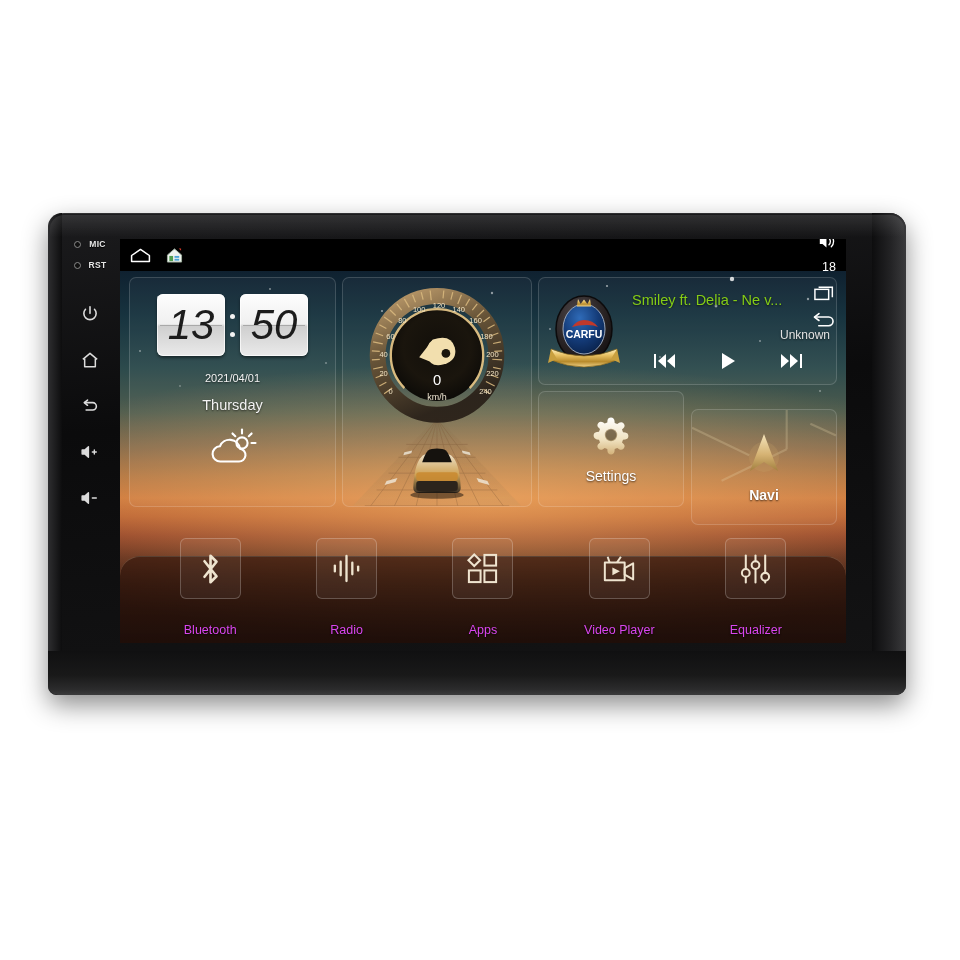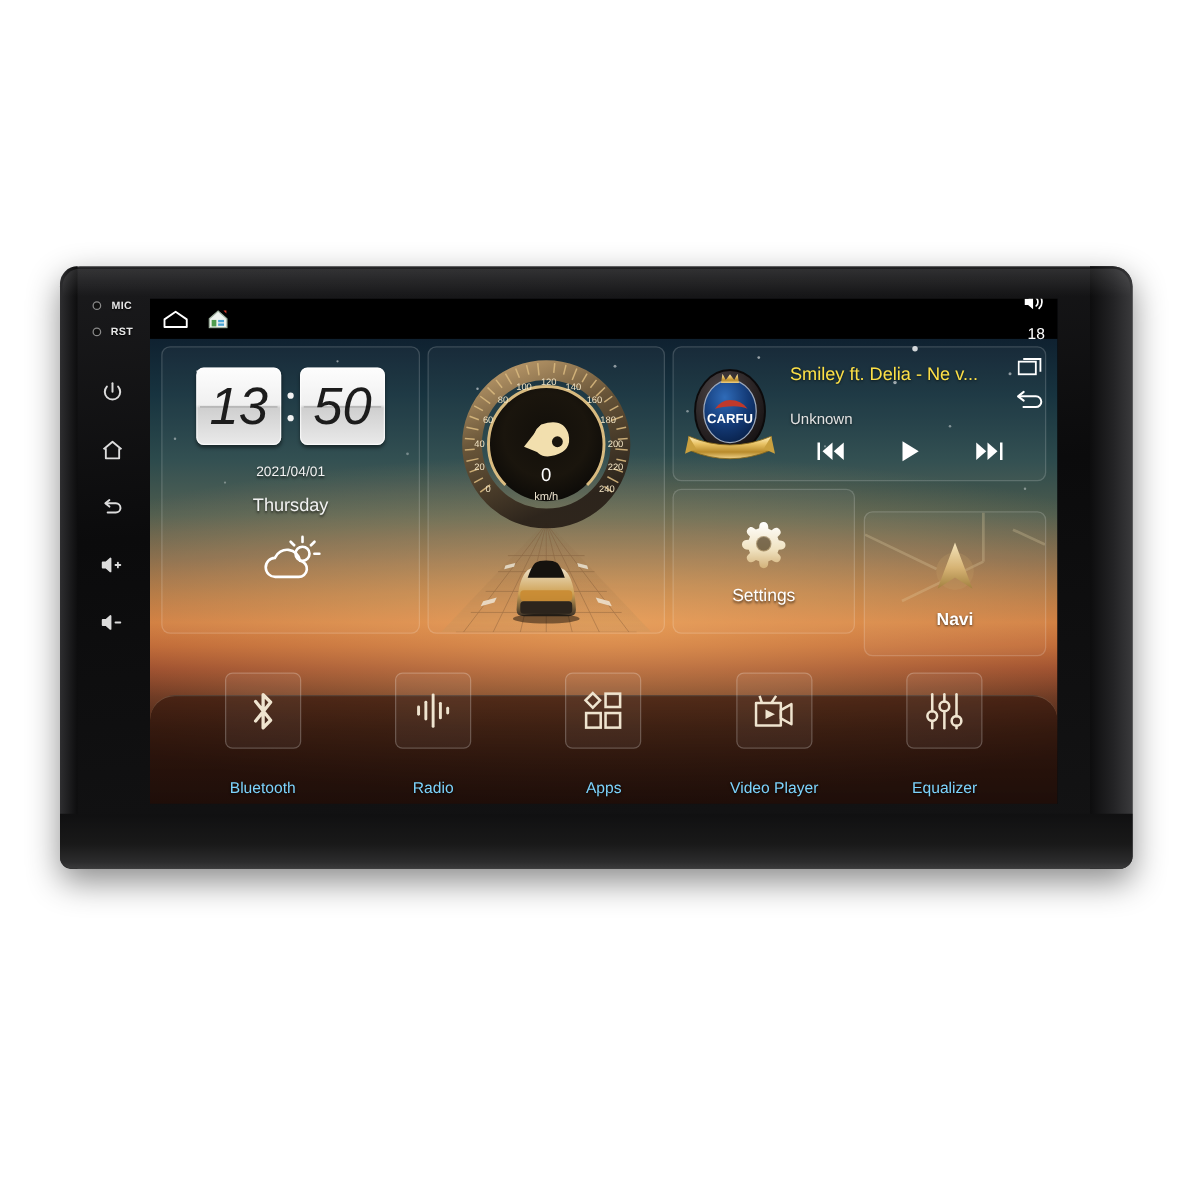--- a/index.html
+++ b/index.html
@@ -142,24 +142,24 @@
   
   #w-speed{left:222px;top:6px;width:190px;height:230px;overflow:hidden;}
   #speed-inner{position:absolute;left:0;top:0;width:100%;height:100%;}
 
   
   #w-media{left:418px;top:6px;width:299px;height:108px;}
   #media-inner{display:flex;align-items:center;height:100%;padding:0 6px;box-sizing:border-box;}
   #album-art{width:78px;height:92px;flex:0 0 78px;position:relative;}
   #media-text{flex:1;padding-left:9px;min-width:0;}
   #track-title{
-    font-size:14.5px;color:#fde047;white-space:nowrap;overflow:hidden;
+    font-size:14.5px;color:#84cc16;white-space:nowrap;overflow:hidden;
     text-overflow:ellipsis;text-shadow:0 1px 2px rgba(0,0,0,.6);
   }
-  #track-artist{font-size:12px;color:#e2e2e2;margin-top:20px;text-shadow:0 1px 2px rgba(0,0,0,.6);}
+  #track-artist{font-size:12px;color:#e2e2e2;margin-top:20px;text-shadow:0 1px 2px rgba(0,0,0,.6);text-align:right;}
   #media-controls{display:flex;align-items:center;justify-content:space-around;margin-top:9px;padding-right:6px;}
   .mc{display:flex;align-items:center;justify-content:center;}
 
   
   #w-settings{left:418px;top:120px;width:146px;height:116px;}
   #w-navi{left:571px;top:138px;width:146px;height:116px;font-weight:bold;}
   .bigtile{display:flex;flex-direction:column;align-items:center;justify-content:center;overflow:hidden;}
   .bigtile .tlabel{margin-top:12px;font-size:14px;color:#fff;text-shadow:0 1px 2px rgba(0,0,0,.65);}
   #navi-map{position:absolute;left:0;top:0;width:100%;height:100%;opacity:.45;}
 
@@ -177,21 +177,21 @@
     position:absolute;left:0;bottom:6px;width:100%;height:110px;
     display:flex;justify-content:space-around;align-items:flex-end;padding:0 22px;box-sizing:border-box;
   }
   .dock-item{width:86px;display:flex;flex-direction:column;align-items:center;}
   .dock-icon{
     width:59px;height:59px;border-radius:6px;
     border:1px solid rgba(255,255,255,.22);
     background:rgba(255,255,255,.05);
     display:flex;align-items:center;justify-content:center;
   }
-  .dock-label{margin-top:24px;font-size:12.5px;color:#7dd3fc;text-shadow:0 1px 2px rgba(0,0,0,.75);white-space:nowrap;}
+  .dock-label{margin-top:24px;font-size:12.5px;color:#d946ef;text-shadow:0 1px 2px rgba(0,0,0,.75);white-space:nowrap;}
 </style>
 </head>
 <body>
 
 <div id="device">
 
   <div id="side-left-bevel"></div>
   <div id="side-right-bevel"></div>
   <div id="chin"></div>
 

